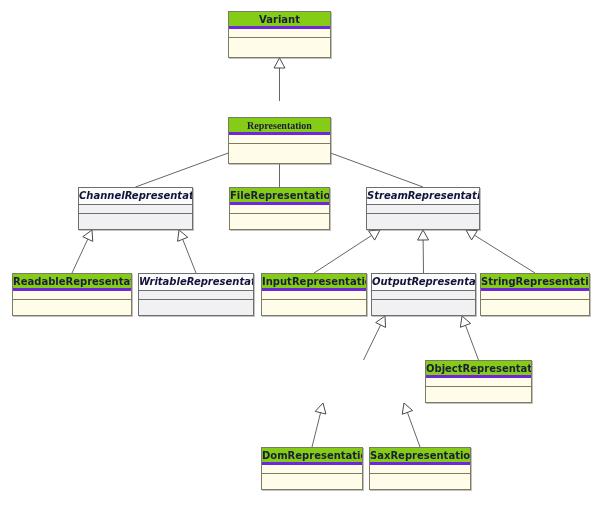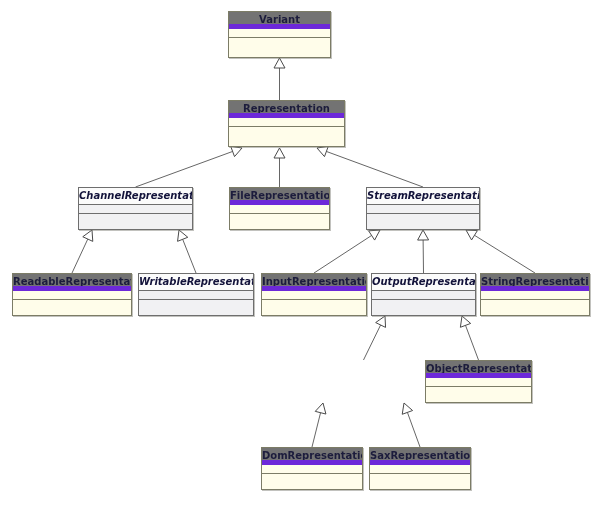--- a/index.html
+++ b/index.html
@@ -41,22 +41,22 @@
     border: 1px solid #6e6e6e;
   }
   .cls-name {
     box-sizing: border-box;
     height: 17px;
     line-height: 16px;
     text-align: center;
     font-size: 10px;
     font-weight: bold;
     color: #1c1c3c;
-    border-bottom: 5px solid #6d28d9;
-    background: #737373;
+    border-bottom: 3px solid #6d28d9;
+    background: #84cc16;
     white-space: nowrap;
     overflow: hidden;
   }
   .uml-class.abstract > .cls-name {
     font-style: italic;
     color: #12123a;
     background: #fbfbfb;
     border-bottom: 1px solid #6e6e6e;
   }
   .cls-attrs {
@@ -133,21 +133,21 @@
       <g>
         <line x1="420" y1="447" x2="407.41743063086705" y2="412.39793423488436" stroke="#666666" stroke-width="1"></line>
         <polygon points="404,403 412.58629446005347,410.5183473879075 402.2485668016806,414.2775210818612" fill="#ffffff" stroke="#4a4a4a" stroke-width="1"></polygon>
       </g>
     </svg>
 <div class="uml-class" style="left: 228px; top: 11px; width: 103px; height: 47px;">
       <div class="cls-name">Variant</div>
       <div class="cls-attrs"></div>
       <div class="cls-ops" style="height: 19px;"></div>
     </div>
-    <div class="uml-class" style="left: 228px; top: 100px; width: 117px; height: 47px;">
+    <div class="uml-class" style="left: 228px; top: 117px; width: 103px; height: 47px; font-family: Liberation Serif, serif;">
       <div class="cls-name">Representation</div>
       <div class="cls-attrs"></div>
       <div class="cls-ops" style="height: 19px;"></div>
     </div>
     <div class="uml-class abstract" style="left: 78px; top: 187px; width: 115px; height: 43px;">
       <div class="cls-name">ChannelRepresentation</div>
       <div class="cls-attrs"></div>
       <div class="cls-ops" style="height: 15px;"></div>
     </div>
     <div class="uml-class" style="left: 229px; top: 187px; width: 101px; height: 43px;">

